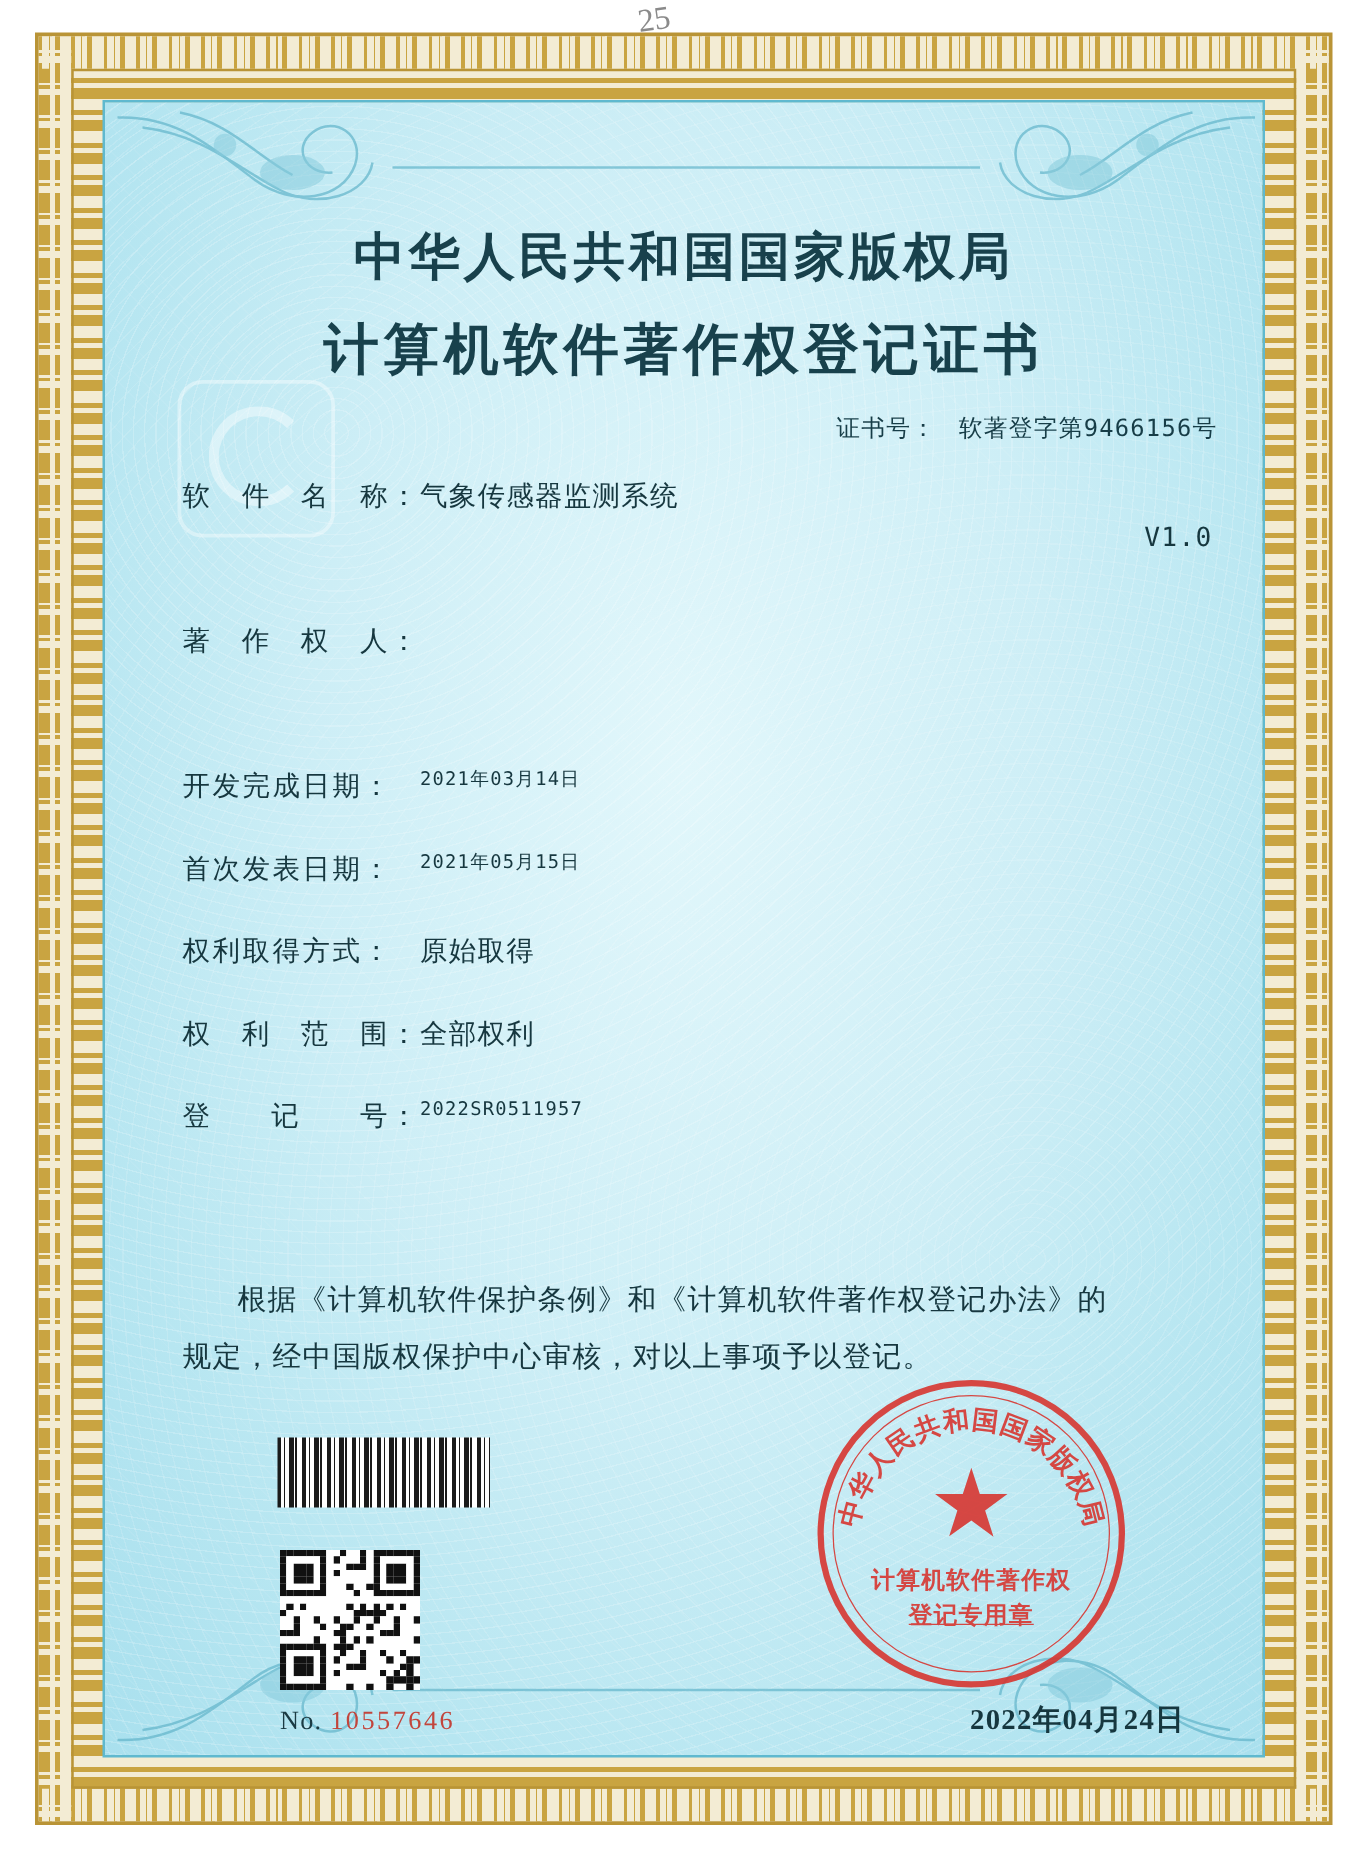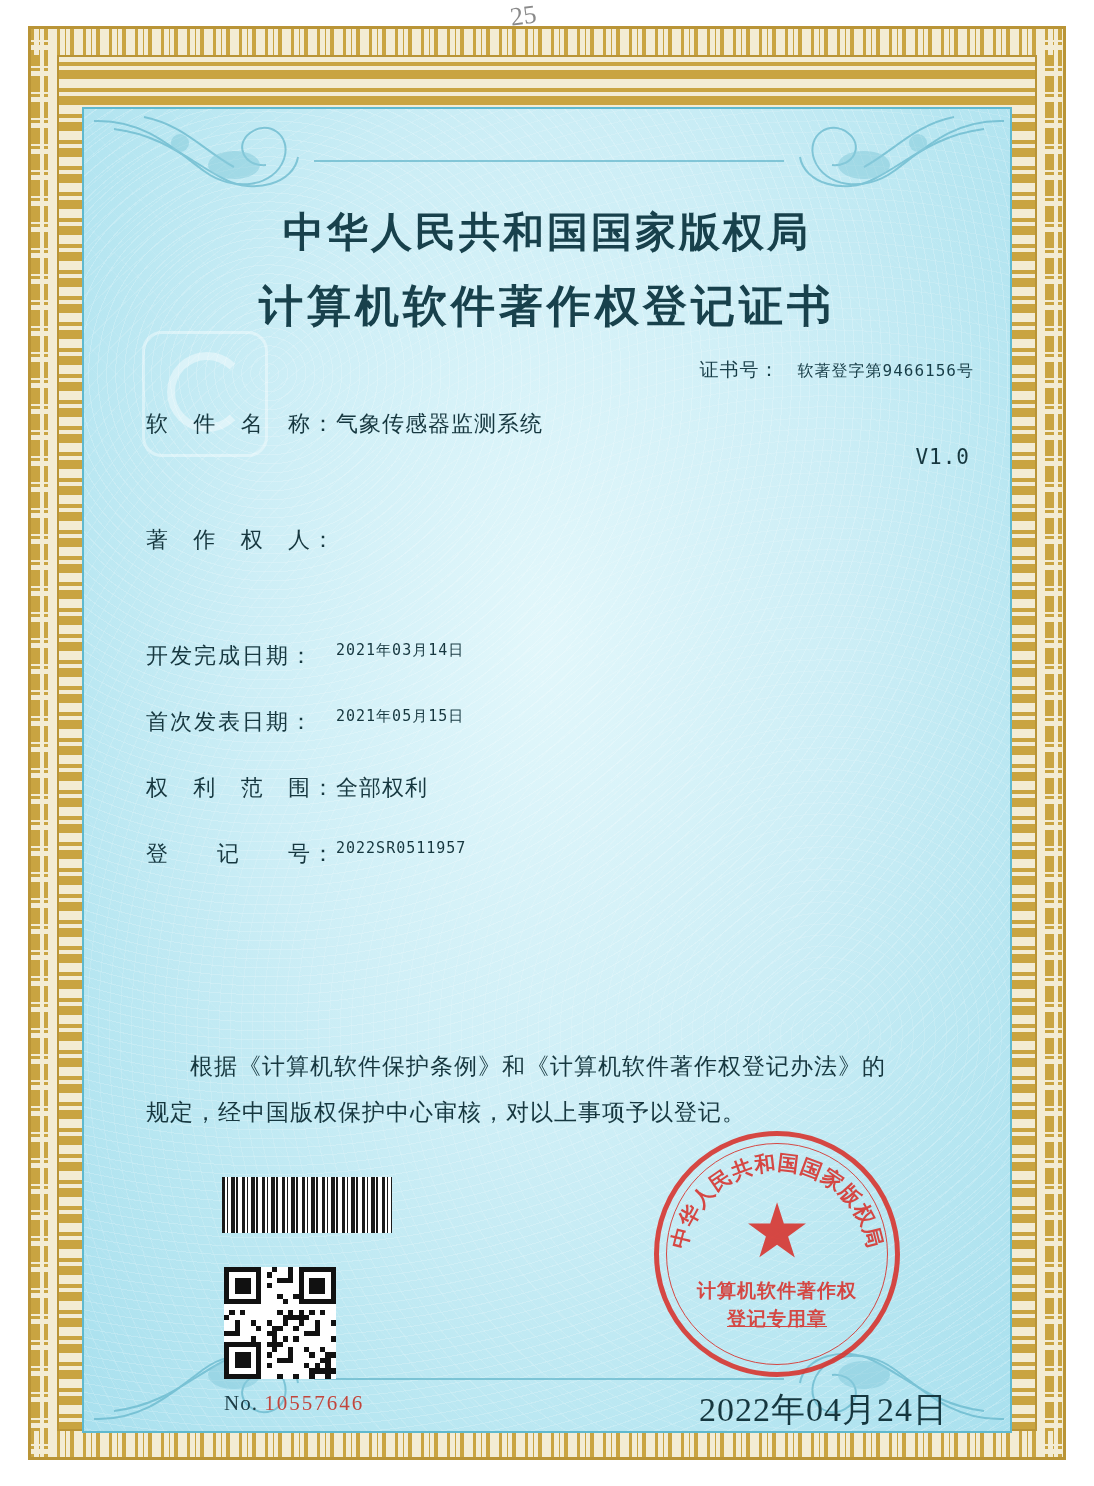--- a/index.html
+++ b/index.html
@@ -89,21 +89,20 @@
     position: absolute;
     left: 82px;
     top: 80px;
     width: 930px;
     height: 1326px;
     box-sizing: border-box;
     border: 2px solid #5fb9cf;
     background:
       radial-gradient(ellipse at 50% 40%, #e2f7fb 0%, #cdeef6 45%, #b7e6f1 75%, #a9e0ee 100%);
     overflow: hidden;
-    margin-top: 27px;
   }
 
   
   .guilloche {
     position: absolute;
     inset: 0;
     opacity: .35;
     background-image:
       repeating-radial-gradient(circle at 20% 20%, rgba(255,255,255,.55) 0 1px, transparent 1px 9px),
       repeating-radial-gradient(circle at 80% 70%, rgba(255,255,255,.4) 0 1px, transparent 1px 11px),
@@ -312,23 +311,24 @@
     color: #d8312b;
     letter-spacing: 1px;
   }
   .seal-line1 { top: 142px; }
   .seal-line2 { top: 170px; text-decoration: underline; }
 
   .issue-date {
     position: absolute;
     right: 62px;
     top: 1278px;
-    font-size: 34px;
+    font-size: 23px;
     color: #16373f;
     letter-spacing: 1px;
+    font-weight: bold;
   }
 
   
   .watermark {
     position: absolute;
     left: 58px;
     top: 222px;
     width: 120px;
     height: 120px;
     border-radius: 20px;
@@ -408,21 +408,21 @@
         <ellipse cx="780" cy="56" rx="26" ry="14"></ellipse>
       </g>
     </svg>
 
     <div class="watermark"></div>
 
     <div class="title-main">中华人民共和国国家版权局</div>
     <div class="title-sub">计算机软件著作权登记证书</div>
 
     <div class="cert-no">
-      <span class="label">证书号：</span><span class="mono" style="font-size:16px">软著登字第9466156号</span>
+      <span class="label">证书号：</span><span class="mono" style="font-size:19px">软著登字第9466156号</span>
     </div>
 
     <div class="fields">
 
       <div class="field-row group-a">
         <div class="field-label spread">
           <span>软</span>
           <span>件</span>
           <span>名</span>
           <span>称：</span>
@@ -445,20 +445,24 @@
       <div class="field-row" style="margin-bottom:36px">
         <div class="field-label">开发完成日期：</div>
         <div class="field-value mono">2021年03月14日</div>
       </div>
 
       <div class="field-row" style="margin-bottom:36px">
         <div class="field-label">首次发表日期：</div>
         <div class="field-value mono">2021年05月15日</div>
       </div>
 
+      <div class="field-row" style="margin-bottom:36px">
+        <div class="field-label">权利取得方式：</div>
+        <div class="field-value">原始取得</div>
+      </div>
 
       <div class="field-row" style="margin-bottom:36px">
         <div class="field-label spread">
           <span>权</span>
           <span>利</span>
           <span>范</span>
           <span>围：</span>
         </div>
         <div class="field-value">全部权利</div>
       </div>

